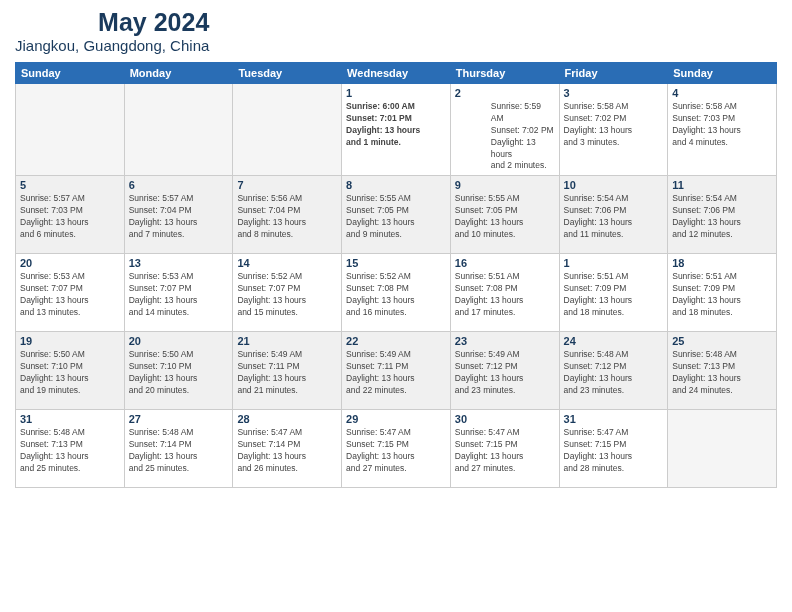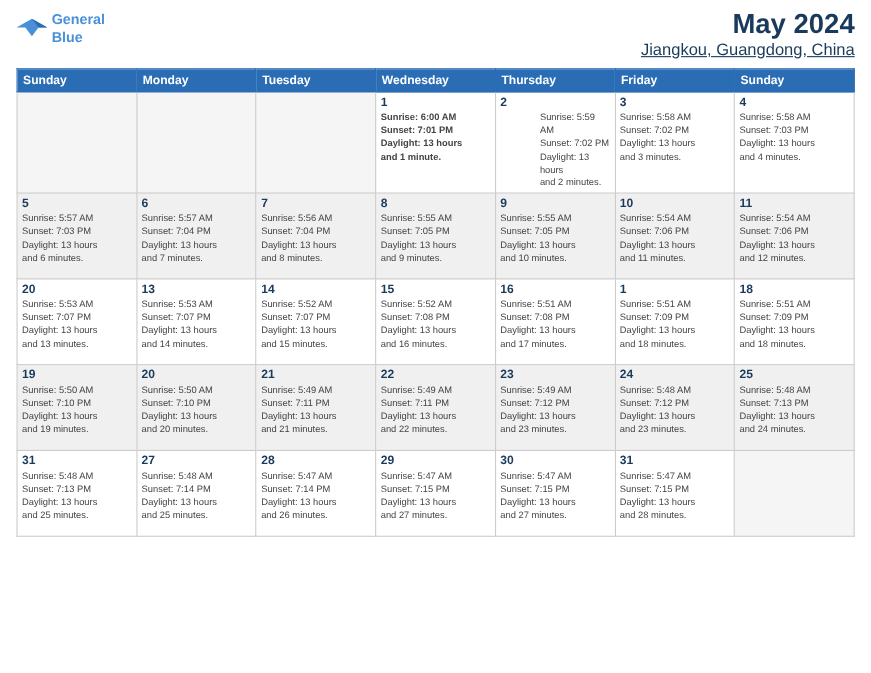--- a/index.html
+++ b/index.html
@@ -45,21 +45,20 @@
     .month-title {
       font-size: 25px;
       font-weight: bold;
       color: #1a3a5c;
       line-height: 1;
     }
     .location {
       font-size: 15px;
       color: #1a3a5c;
       margin-top: 2px;
-      text-decoration: underline;
     }
     .calendar {
       width: 100%;
       border-collapse: collapse;
       table-layout: fixed;
       border-radius: 21px;
     }
     .calendar th {
       background: #2a6db5;
       color: #fff;
@@ -94,30 +93,20 @@
       font-size: 8.5px;
       color: #444;
       line-height: 1.4;
     }
   </style>
 </head>
 <body>
 
 <div class="page">
   <div class="header">
-    <div class="logo">
-      <svg class="logo-bird" viewBox="0 0 28 22" xmlns="http://www.w3.org/2000/svg">
-        <polygon points="14,2 28,10 20,10 14,18 8,10 0,10" fill="#4a90d9"></polygon>
-        <polygon points="14,2 28,10 20,10" fill="#2a6db5"></polygon>
-      </svg>
-      <div class="logo-text">
-        <div><span>General</span></div>
-        <div style="color:#4a90d9;">Blue</div>
-      </div>
-    </div>
     <div class="title-block">
       <div class="month-title">May 2024</div>
       <div class="location">Jiangkou, Guangdong, China</div>
     </div>
   </div>
 
   <table class="calendar">
     <thead>
       <tr>
         <th>Sunday</th>

